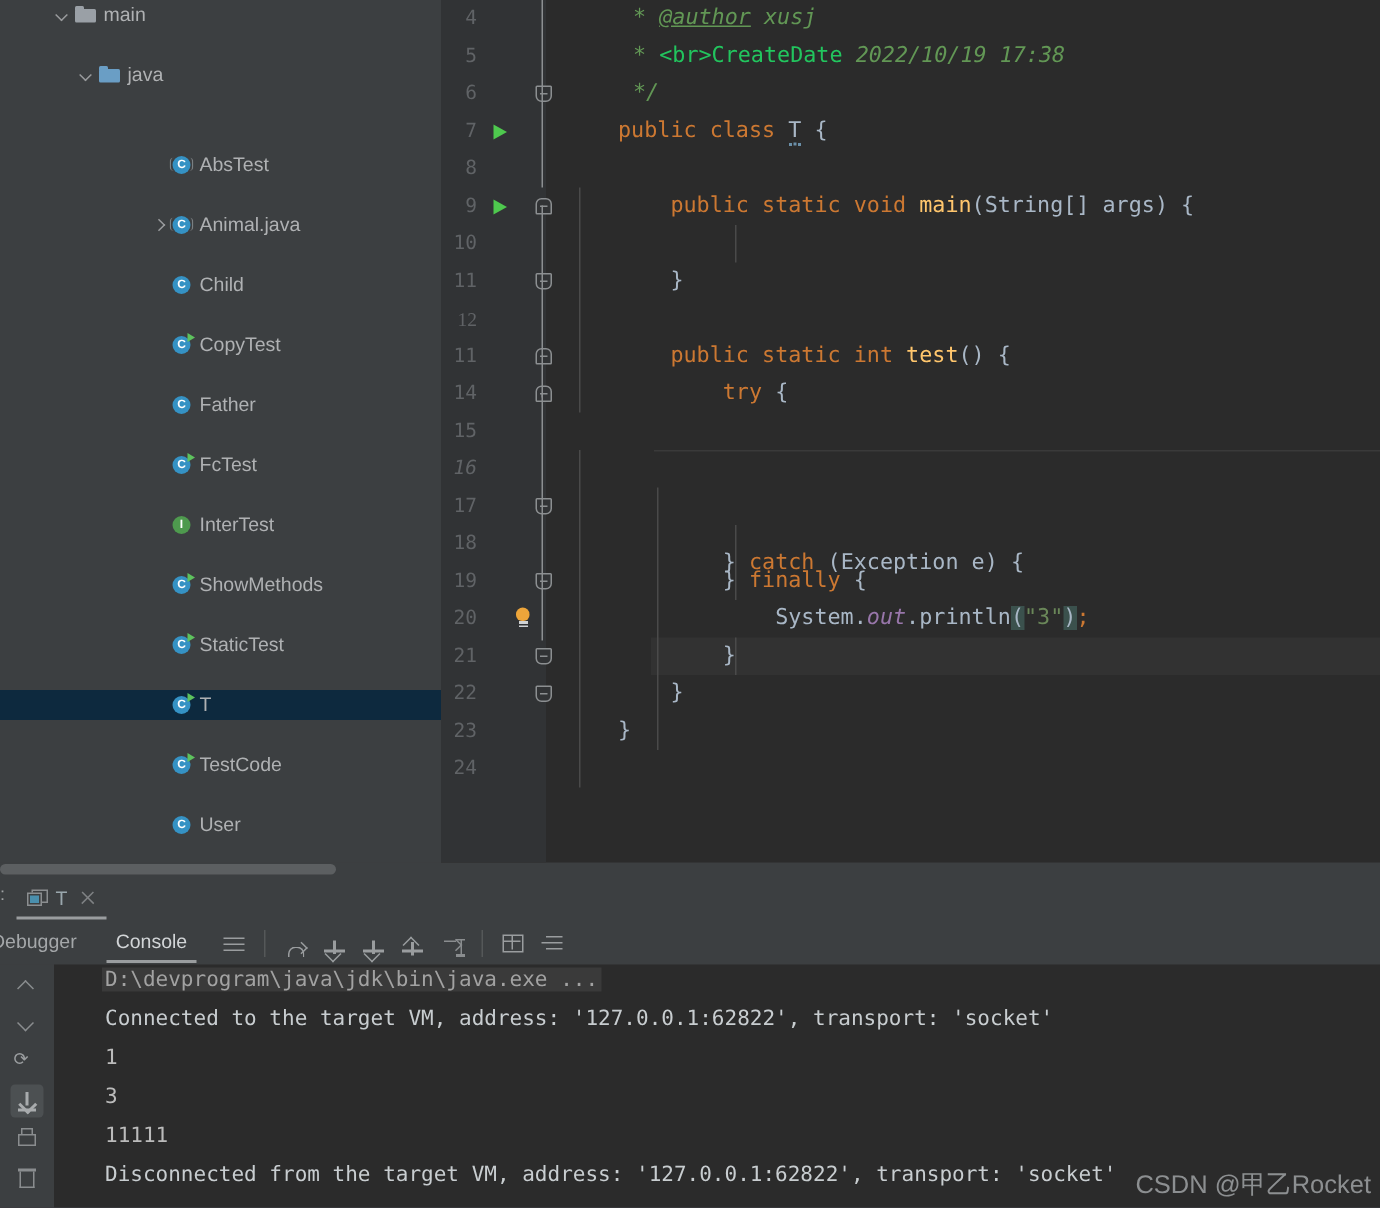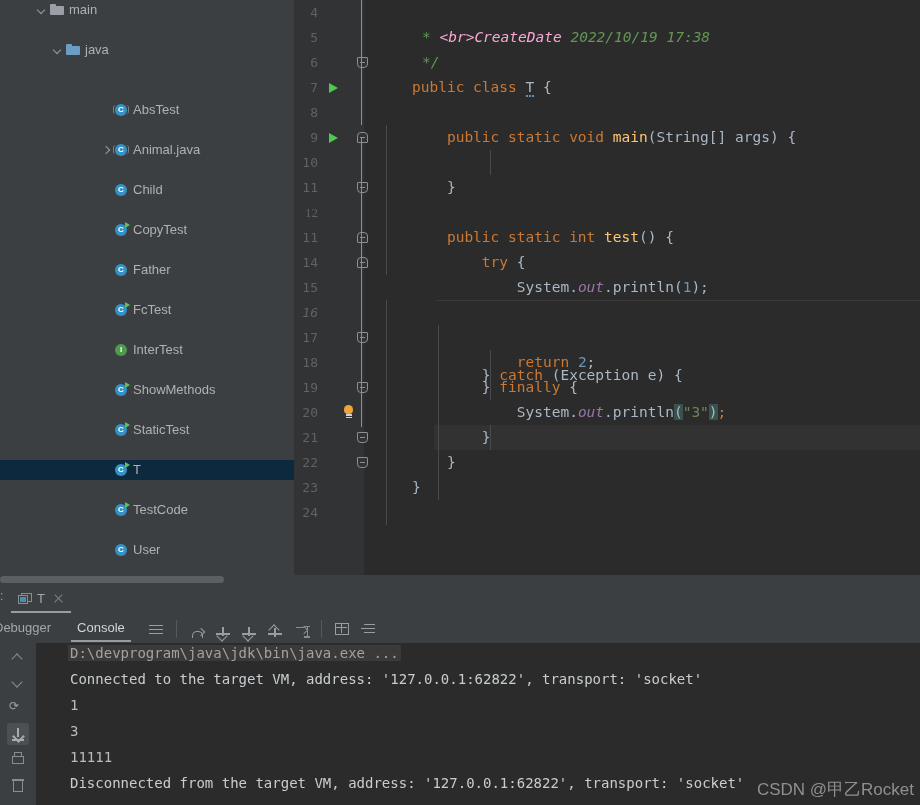--- a/index.html
+++ b/index.html
@@ -138,21 +138,21 @@
   }
   .cline { position:absolute; left:0; height:25px; line-height:25px; }
   .hl-line {
     position:absolute; left:70px; right:0; height:25px; background:#323232;
   }
   .sep-line { position:absolute; left:72px; right:0; height:1px; background:#3a3a3a; }
   .indent-guide { position:absolute; width:1px; background:#4a4a4a; }
 
   
   .c-cmt  { color:#629755; font-style:italic; }
-  .c-tag  { color:#f9a8d4; font-style:italic; }
+  .c-tag  { color:#22c55e; }
   .c-link { color:#629755; font-style:italic; text-decoration:underline; }
   .c-kw   { color:#cc7832; }
   .c-txt  { color:#a9b7c6; }
   .c-fn   { color:#ffc66d; }
   .c-num  { color:#6897bb; }
   .c-str  { color:#6a8759; }
   .c-fld  { color:#9876aa; font-style:italic; }
   .c-it   { color:#a9b7c6; font-style:italic; }
   .c-semi { color:#cc7832; }
   .brmatch { background:#3b514d; }
@@ -499,20 +499,21 @@
 
       
       <div class="indent-guide" style="left:22px; top:125px; height:150px;"></div>
       <div class="indent-guide" style="left:22px; top:300px; height:225px;"></div>
       <div class="indent-guide" style="left:74px; top:325px; height:175px;"></div>
       <div class="indent-guide" style="left:126px; top:150px; height:25px;"></div>
       <div class="indent-guide" style="left:126px; top:350px; height:50px;"></div>
       <div class="indent-guide" style="left:126px; top:425px; height:25px;"></div>
 
       
+      <div class="cline" style="top:0px; left:58px;"><span class="c-cmt">* </span><span class="c-link">@author</span><span class="c-cmt"> </span><span class="c-cmt">xusj</span></div>
 
       
       <div class="cline" style="top:25px; left:58px;"><span class="c-cmt">* </span><span class="c-tag">&lt;br&gt;CreateDate</span><span class="c-cmt"> </span><span class="c-cmt">2022/10/19 17:38</span></div>
 
       
       <div class="cline" style="top:50px; left:58px;"><span class="c-cmt">*/</span></div>
 
       
       <div class="cline" style="top:75px; left:48px;"><span class="c-kw">public class </span><span class="c-txt typo-underline">T</span><span class="c-txt"> {</span></div>
 
@@ -524,29 +525,27 @@
       
       <div class="cline" style="top:175px; left:48px;"><span class="c-txt">    }</span></div>
 
       
       <div class="cline" style="top:225px; left:48px;"><span class="c-txt">    </span><span class="c-kw">public static int </span><span class="c-fn">test</span><span class="c-txt">() {</span></div>
 
       
       <div class="cline" style="top:250px; left:48px;"><span class="c-txt">        </span><span class="c-kw">try</span><span class="c-txt"> {</span></div>
 
       
-      <div class="cline" style="top:275px; left:48px;"><span class="c-txt">            System.</span><span class="c-fld">out</span><span class="c-txt">.println(</span><span class="c-num">1</span><span class="c-txt">);</span></div>
 
       
 
       
       <div class="cline" style="top:325px; left:48px;margin-top:38px;"><span class="c-txt">        } </span><span class="c-kw">catch </span><span class="c-txt">(Exception e) {</span></div>
 
       
-      <div class="cline" style="top:350px; left:48px;"><span class="c-txt">            </span><span class="c-kw">return </span><span class="c-num">2</span><span class="c-txt">;</span></div>
 
       
       <div class="cline" style="top:375px; left:48px;"><span class="c-txt">        } </span><span class="c-kw">finally </span><span class="c-txt">{</span></div>
 
       
       <div class="cline" style="top:400px; left:48px;"><span class="c-txt">            System.</span><span class="c-fld">out</span><span class="c-txt">.println</span><span class="brmatch c-txt">(</span><span class="c-str">"3"</span><span class="brmatch c-txt">)</span><span class="c-semi">;</span></div>
 
       
       <div class="cline" style="top:425px; left:48px;"><span class="c-txt">        }</span></div>
 

